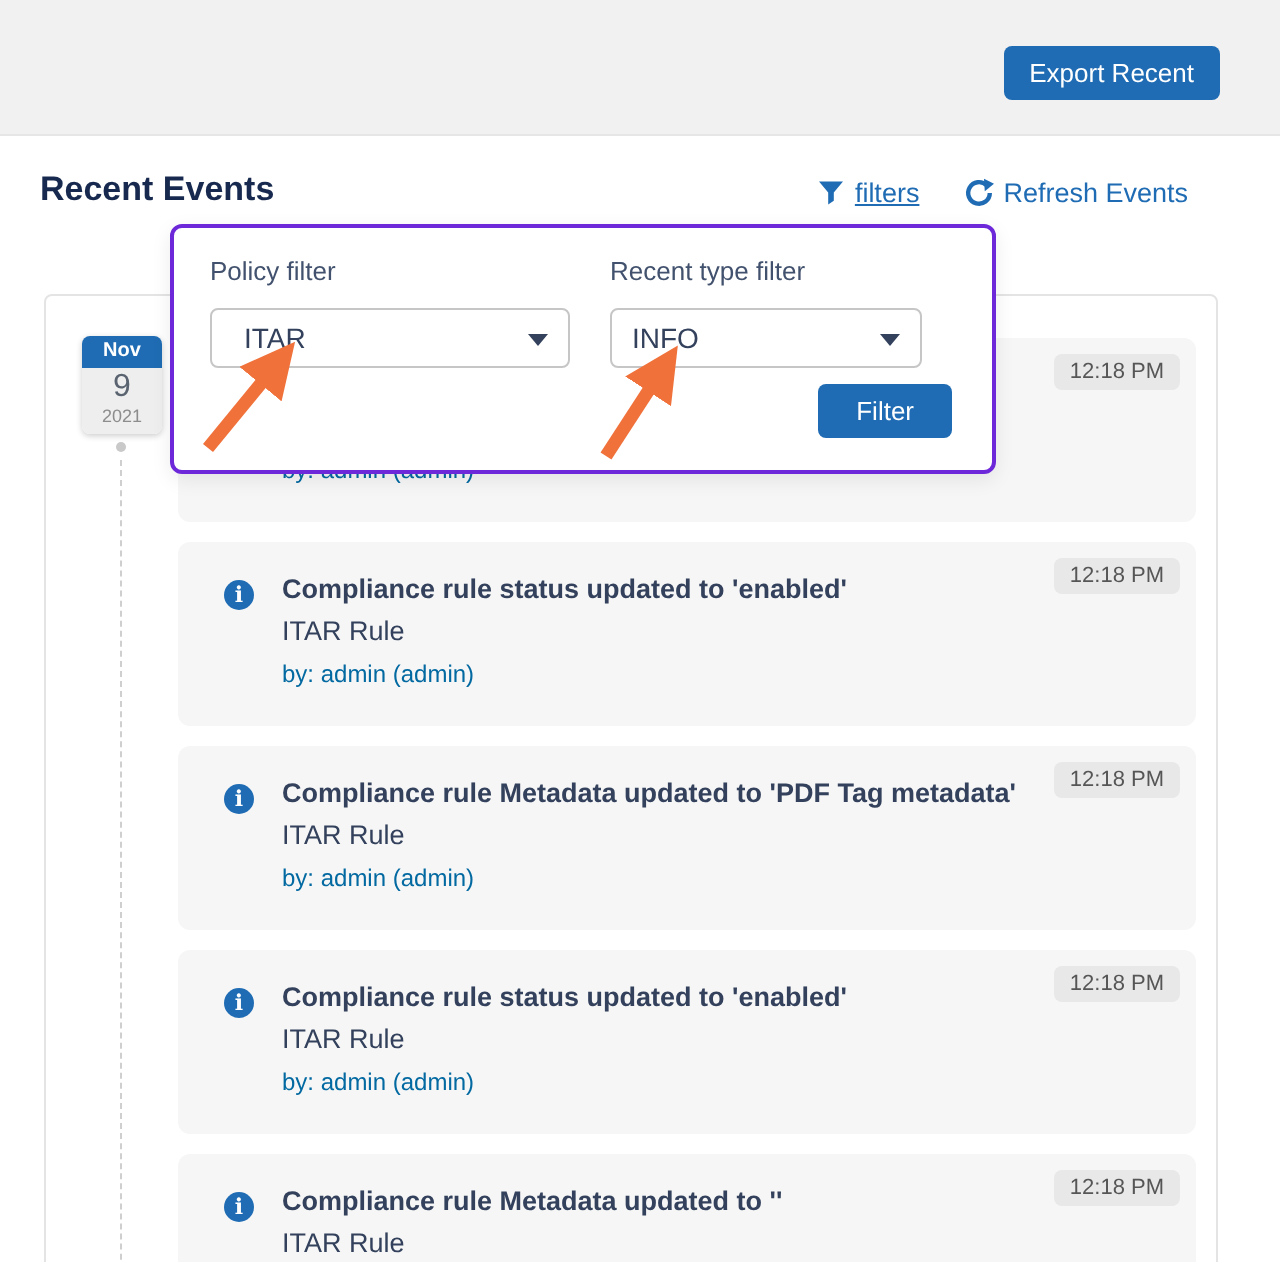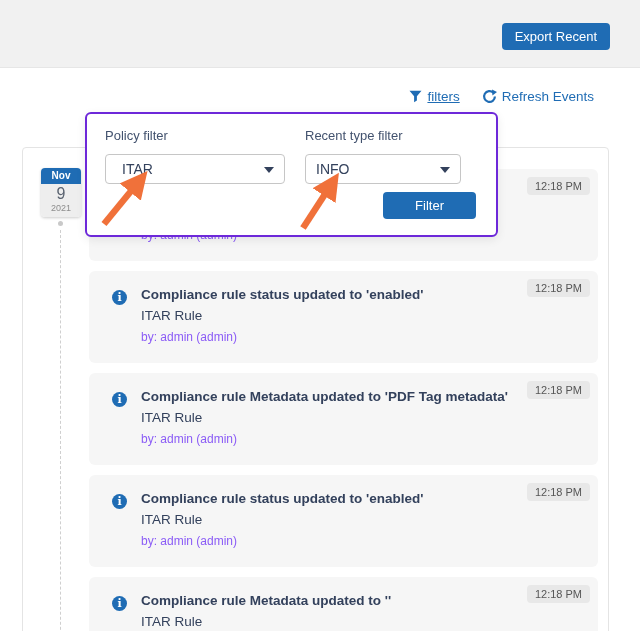--- a/index.html
+++ b/index.html
@@ -32,45 +32,46 @@
   .date-year{display:block;font-size:9px;color:#8d8d8d;}
   .tl-dot{position:absolute;left:35px;top:73px;width:5px;height:5px;border-radius:50%;background:#c9c9c9;}
   .tl-line{position:absolute;left:37px;top:82px;bottom:0;width:0;border-left:1px dashed #cfcfcf;}
 
   .cards{position:absolute;left:66px;top:21px;width:509px;display:flex;flex-direction:column;gap:10px;}
   .card{position:relative;height:92px;background:#f6f6f6;border-radius:6px;}
   .time-badge{position:absolute;top:8px;right:8px;background:#e8e8e8;color:#565656;font-size:11px;padding:3px 8px;border-radius:4px;text-align:right;}
   .info-icon{position:absolute;left:23px;top:19px;width:15px;height:15px;border-radius:50%;background:var(--primary-blue,#1f6cb4);color:#fff;font-family:"DejaVu Serif", serif;font-size:11px;font-weight:700;line-height:15px;text-align:center;}
   .card-title{position:absolute;left:52px;top:16px;font-size:13.5px;font-weight:700;color:var(--card-text,#33415c);white-space:nowrap;}
   .card-rule{position:absolute;left:52px;top:37px;font-size:13.5px;color:var(--card-text,#33415c);}
-  .card-by{position:absolute;left:52px;top:59px;font-size:12px;color:#8b5cf6;}
+  .card-by{position:absolute;left:52px;top:59px;font-size:12px;color:#0369a1;}
 
   
   .popup{position:absolute;left:85px;top:112px;width:413px;height:125px;background:#fff;border:2px solid #6d28d9;border-radius:6px;box-shadow:0 3px 10px rgba(0,0,0,0.08);z-index:10;}
   .popup-label{position:absolute;font-size:13px;color:#42526e;}
   .lbl-policy{left:18px;top:14px;}
   .lbl-event{left:218px;top:14px;}
   .select{position:absolute;top:40px;height:30px;border:1px solid #c6c6c6;border-radius:4px;background:#fff;display:flex;align-items:center;padding:0 26px 0 10px;font-size:14px;color:var(--card-text,#33415c);cursor:pointer;}
   .sel-policy{left:18px;width:180px;padding-left:16px;}
   .sel-event{left:218px;width:156px;}
   .caret{position:absolute;right:10px;top:12px;width:0;height:0;border-left:5px solid transparent;border-right:5px solid transparent;border-top:6px solid #33415c;}
-  .filter-btn{position:absolute;right:20px;top:78px;height:27px;padding:0 32px;background:var(--primary-blue,#1f6cb4);color:#fff;border:none;border-radius:4px;font-size:13px;font-family:inherit;cursor:pointer;}
+  .filter-btn{position:absolute;right:20px;top:78px;height:27px;padding:0 19px;background:var(--primary-blue,#1f6cb4);color:#fff;border:none;border-radius:4px;font-size:13px;font-family:inherit;cursor:pointer;}
   .arrow{position:absolute;z-index:11;pointer-events:none;}
   .arrow-policy{left:8px;top:56px;}
   .arrow-event{left:206px;top:58px;}
 </style>
 </head>
 <body>
 
 <div class="page">
 
   <div class="topbar">
     <button class="export-btn">Export Recent</button>
   </div>
 
+  <h2 class="page-title">Recent Events</h2>
 
   <div class="links">
     <a class="link">
       <span style="display:inline-flex;">
         <svg width="13" height="13" viewBox="0 0 13 13">
             <path d="M0.5 0.8 h12 l-4.6 5.4 v4.2 l-2.8 1.8 v-6 z" style="fill:var(--primary-blue,#1f6cb4);"></path>
           </svg>
       </span>
       <span class="underlined">filters</span>
     </a>

